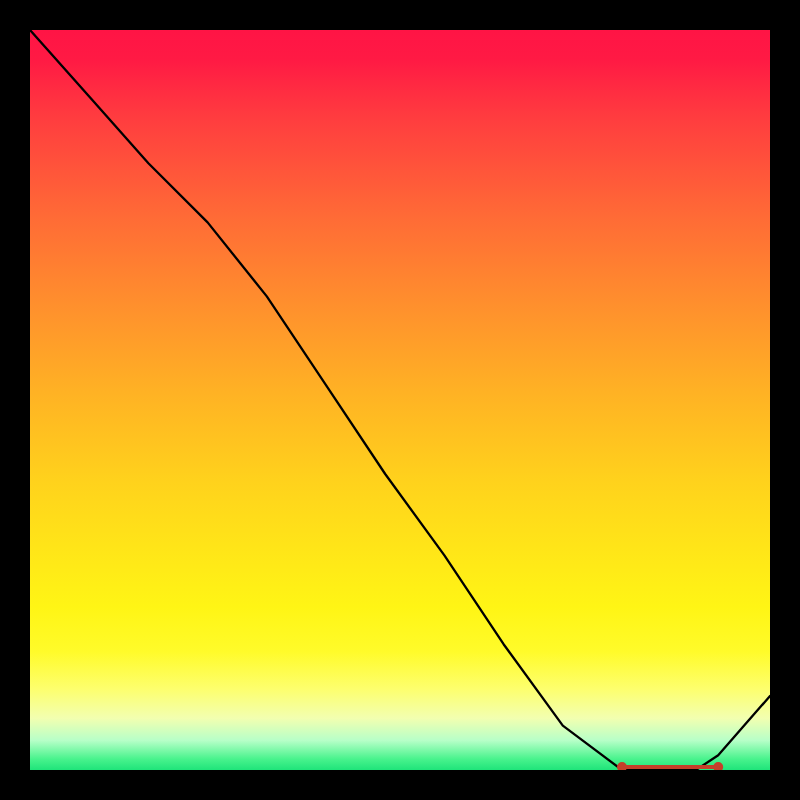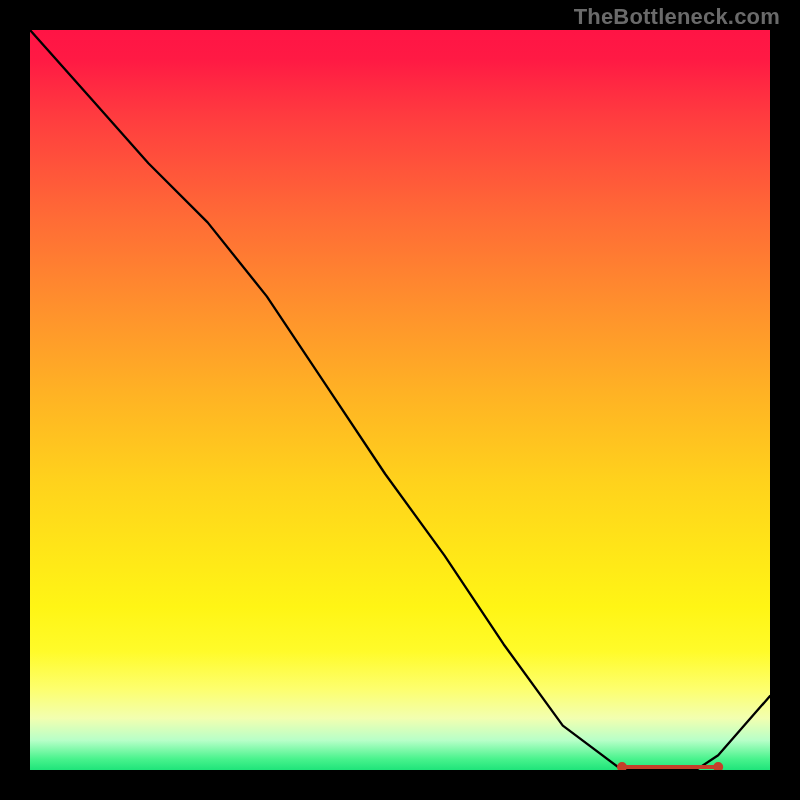--- a/index.html
+++ b/index.html
@@ -67,21 +67,20 @@
     stroke: #c5402a;
     stroke-width: 4;
     stroke-linecap: round;
   }
 </style>
 </head>
 <body>
 
 <div class="frame">
 
-  <div class="attrib">TheBottleneck.com</div>
 
   <div class="plot">
     <div class="gradient"></div>
 
     <svg class="curve-svg" viewBox="0 0 740 740" preserveAspectRatio="none">
       <path class="curve-path" d="M0.0 0.0 L59.2 66.6 L118.4 133.2 L177.6 192.4 L236.8 266.4 L296.0 355.2 L355.2 444.0 L414.4 525.4 L473.6 614.2 L532.8 695.6 L592.0 740.0 L606.8 740.0 L636.4 740.0 L666.0 740.0 L688.2 725.2 L740.0 666.0"></path>
       <g class="markers">
         <circle cy="737" r="3" cx="592.0"></circle>
         <line y1="737" y2="737" x1="592.0" x2="688.2"></line>
         <circle cy="737" r="3" cx="688.2"></circle>

